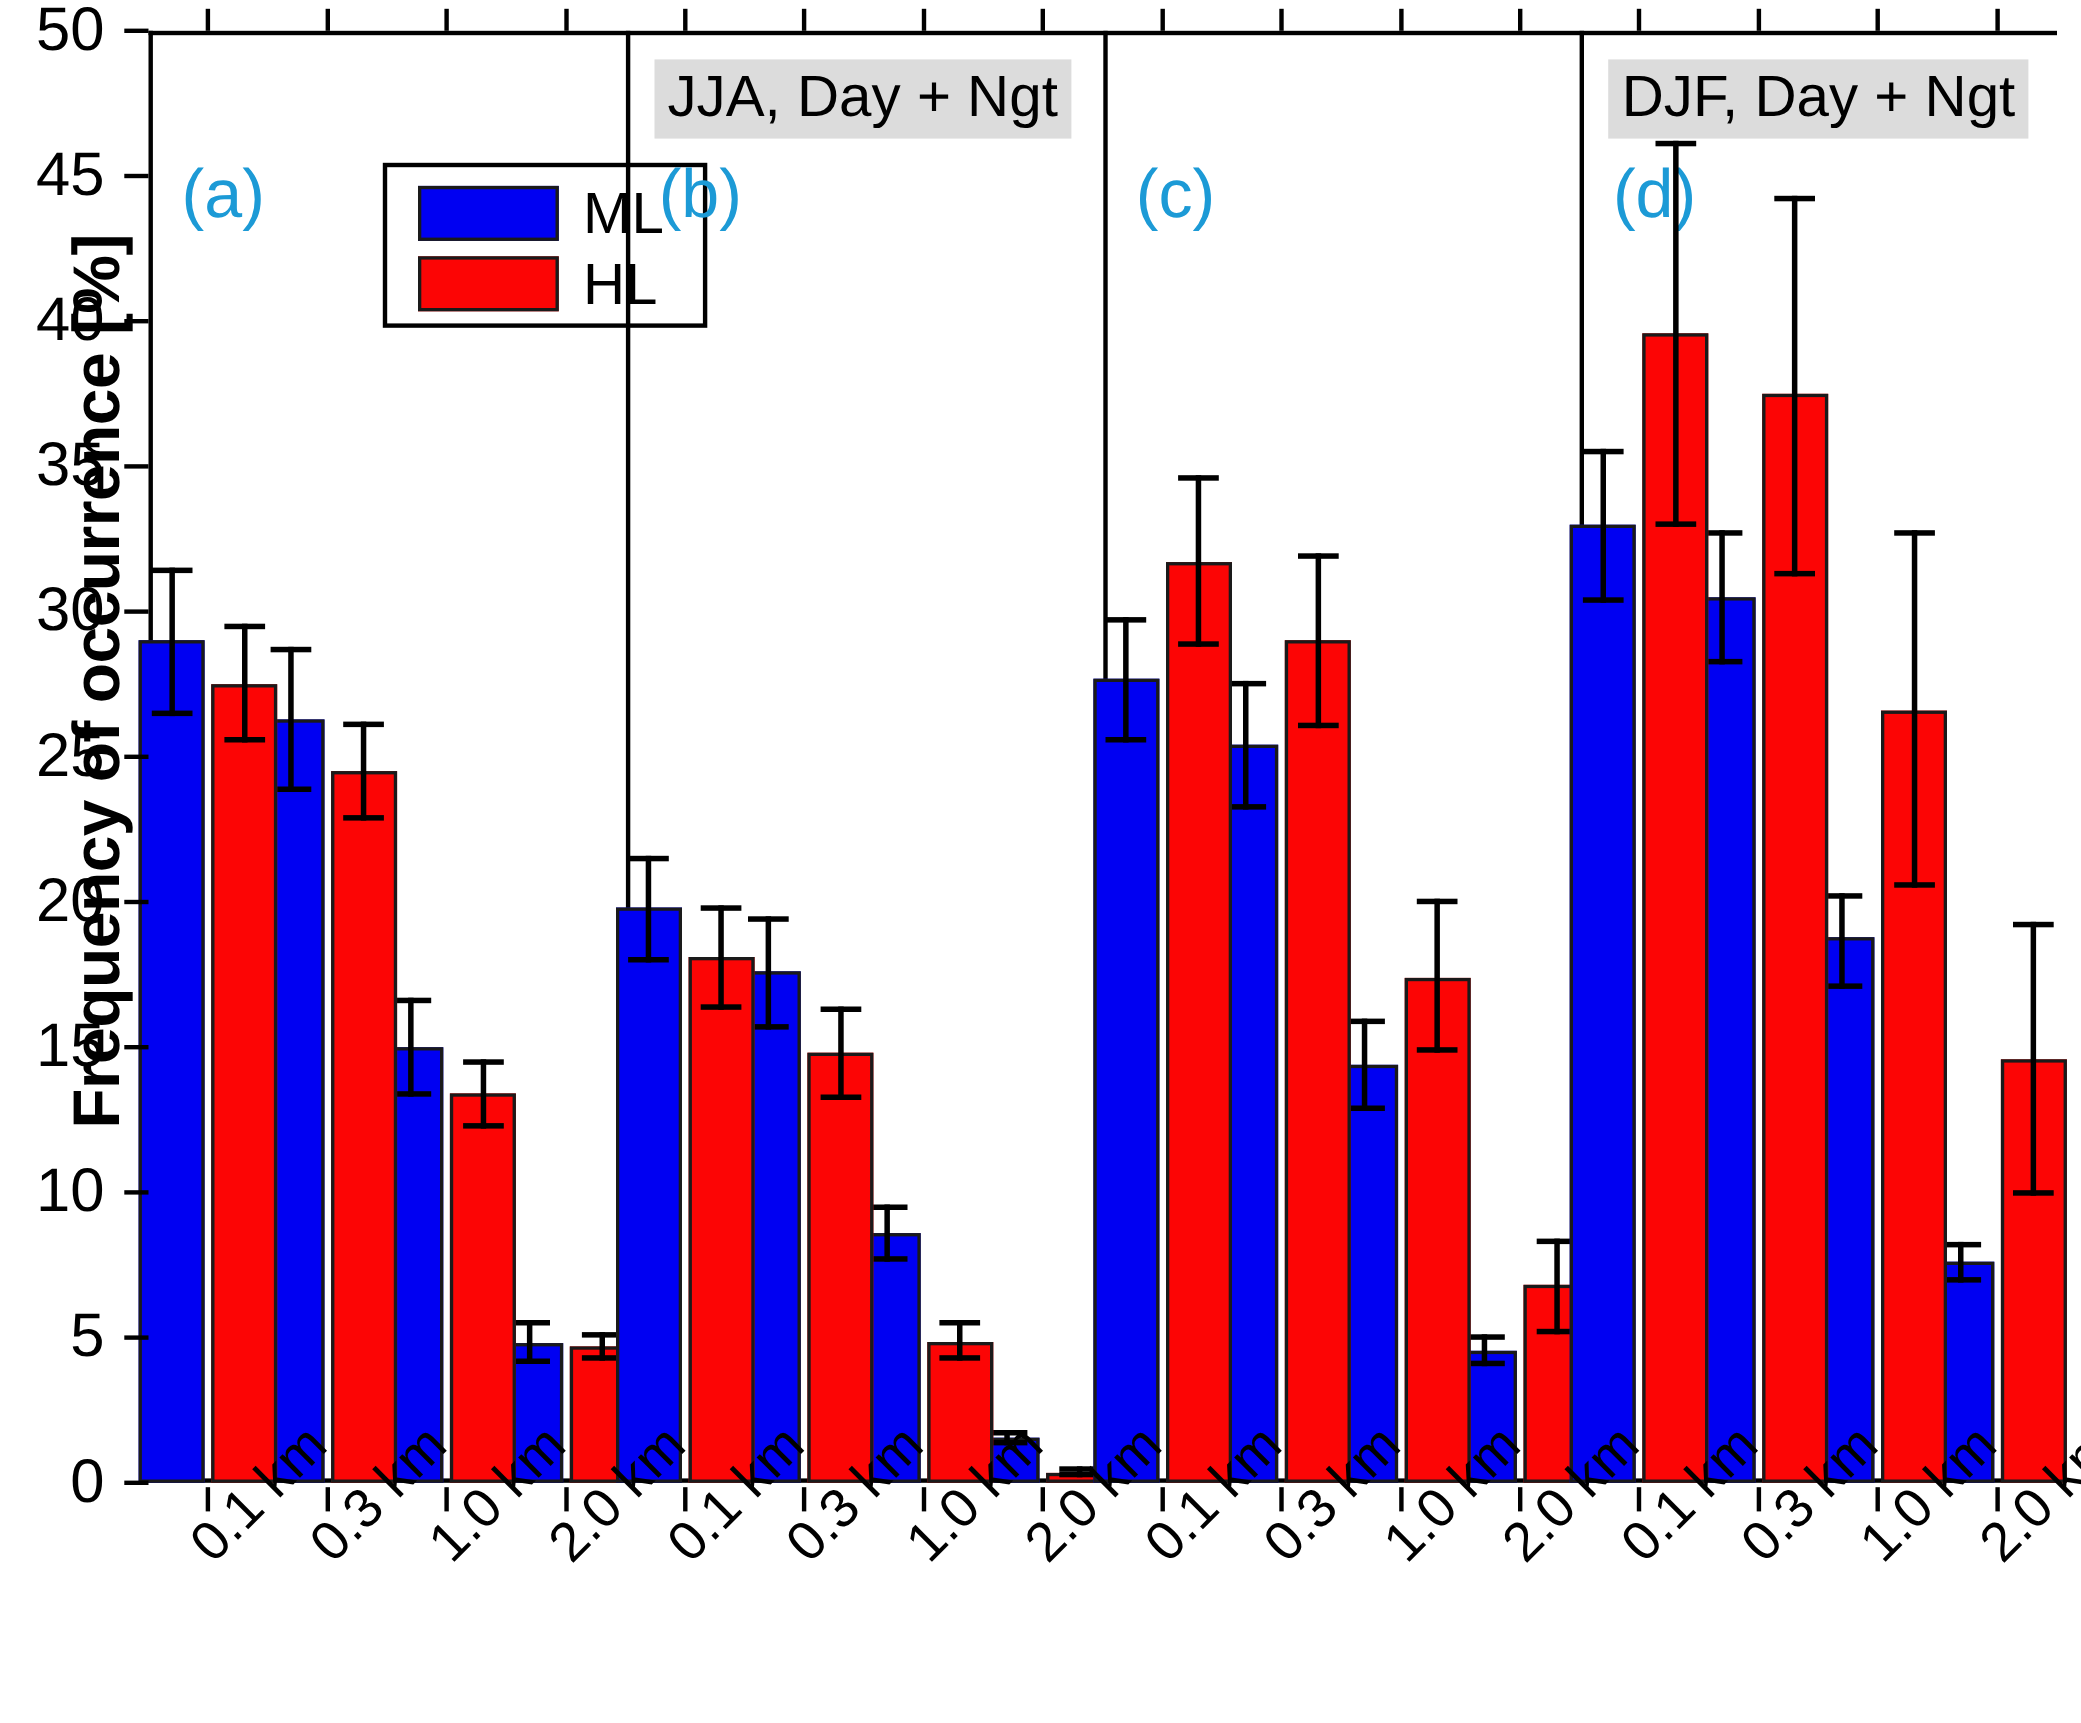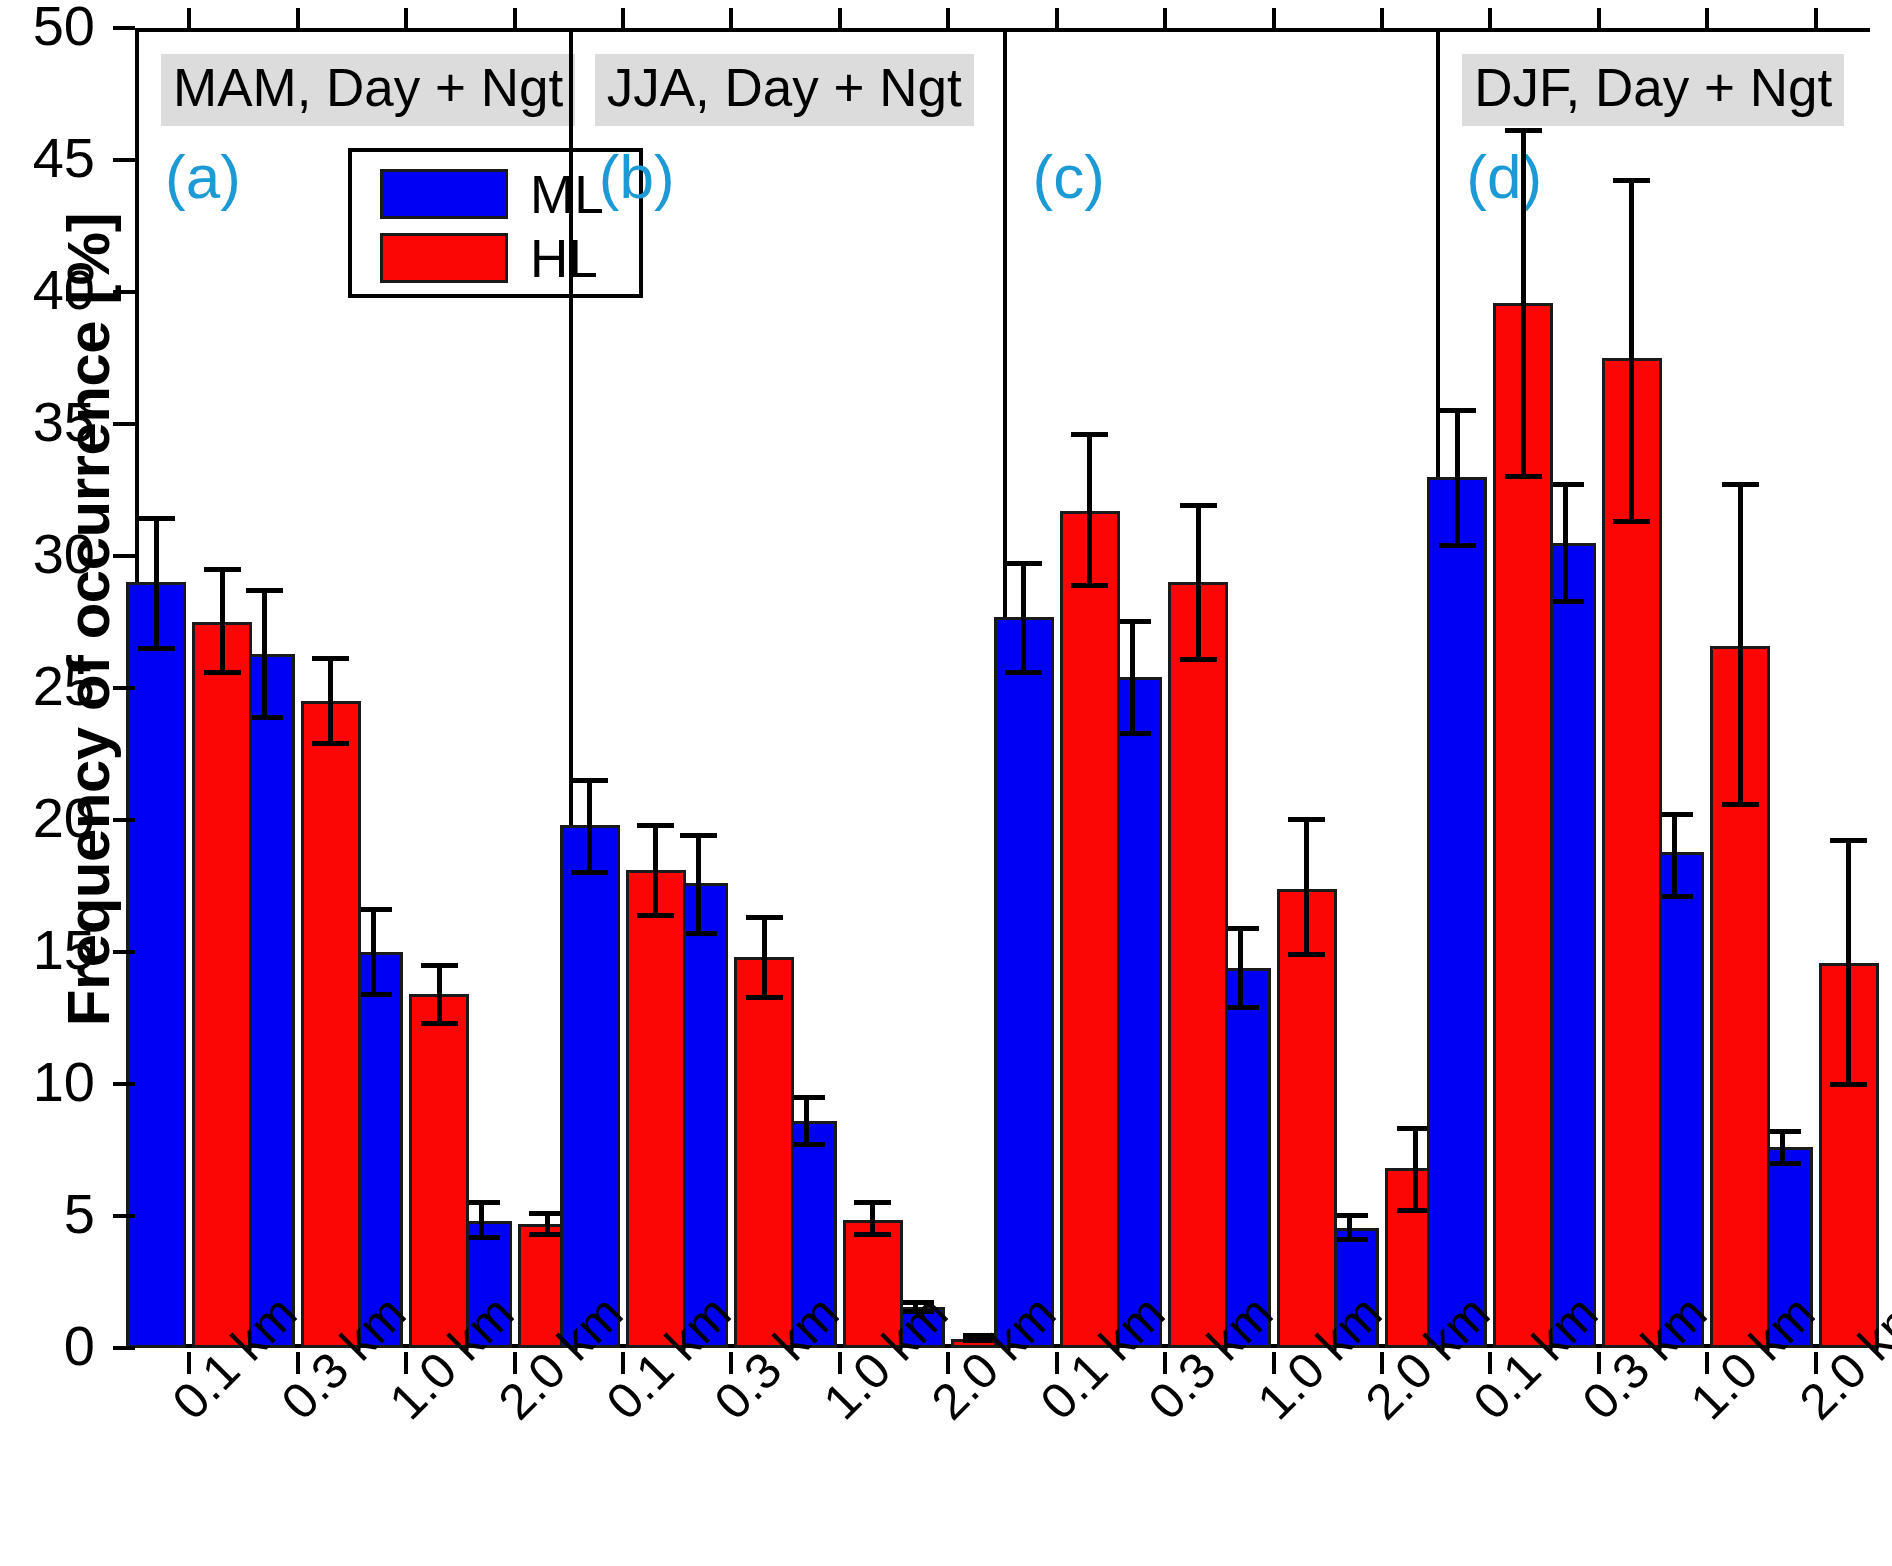--- a/index.html
+++ b/index.html
@@ -82,21 +82,20 @@
       <div class="ytlabel" style="position: absolute; left: -95px; top: 130px; width: 190px;">45</div>
       <div class="ytlabel" style="position: absolute; left: -95px; top: -2px; width: 190px;">50</div>
     </div>
 
   <div class="plotwrap">
     <div class="yaxis"></div>
     <div class="topaxis"></div>
     <div class="botaxis"></div>
     <div id="panels">
         <div class="panel" style="left: 0px; width: 433.75px;">
-          <div class="ptitle">MAM, Day + Ngt</div>
           <div class="plabel" style="color: rgb(28, 154, 214);">(a)</div>
           <div class="toptick" style="left: 52.2188px;"></div>
           <div class="bottick" style="left: 52.2188px; top: 1324px;"></div>
           <div class="toptick" style="left: 160.656px;"></div>
           <div class="bottick" style="left: 160.656px; top: 1324px;"></div>
           <div class="toptick" style="left: 269.094px;"></div>
           <div class="bottick" style="left: 269.094px; top: 1324px;"></div>
           <div class="toptick" style="left: 377.531px;"></div>
           <div class="bottick" style="left: 377.531px; top: 1324px;"></div>
           <div class="bar ml" style="left: -8.78125px; width: 60px; height: 765.6px; background: rgb(0, 0, 242);"></div>

